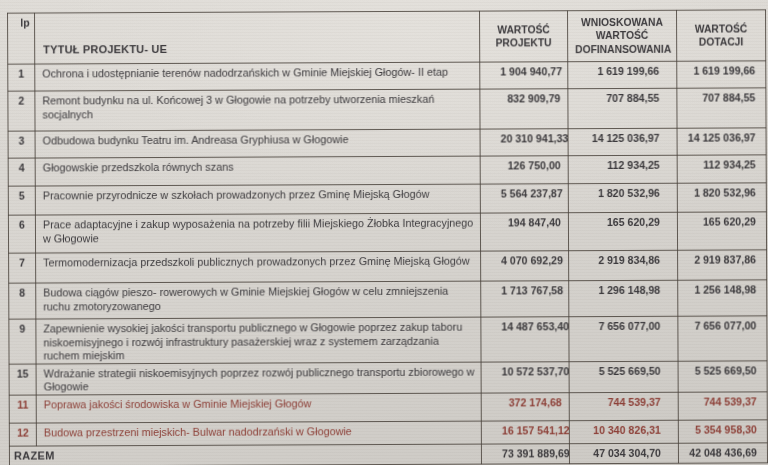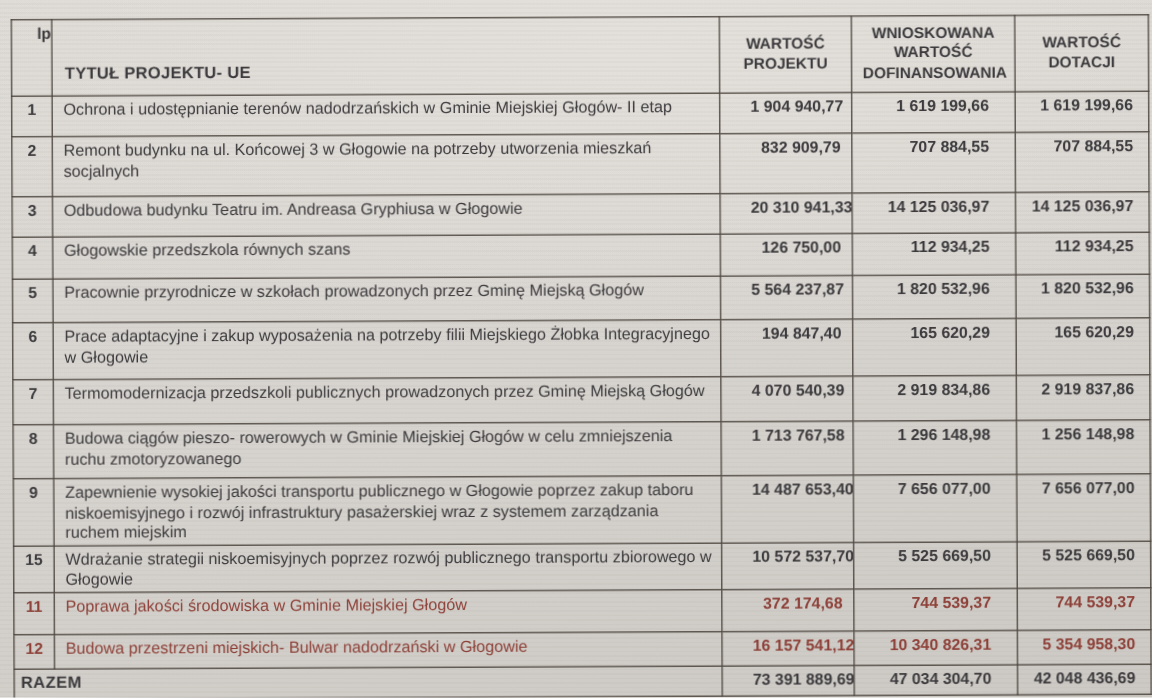--- a/index.html
+++ b/index.html
@@ -26,21 +26,21 @@
   }
   table.grid{
     position:absolute;left:8px;top:11px;width:758px;
     border-collapse:collapse;table-layout:fixed;
     color:var(--ink);
     transform:rotate(-0.25deg);
     filter:blur(0.28px);
   }
   td,th{border:1px solid var(--line);vertical-align:top;overflow:hidden;}
   th.h-lp{
-    text-align:right;vertical-align:top;
+    text-align:center;vertical-align:top;
     padding:3px 0 0 8px;font-size:10.5px;font-weight:bold;
   }
   th.h-title{
     text-align:left;vertical-align:bottom;
     padding:0 0 8px 8px;font-size:11px;font-weight:bold;letter-spacing:0.2px;
   }
   th.h-num{
     text-align:center;vertical-align:middle;
     font-size:10.3px;font-weight:bold;line-height:13.5px;padding:0 7px;
   }
@@ -124,21 +124,21 @@
     <tr style="height:38px">
       <td class="lp">6</td>
       <td class="title">Prace adaptacyjne i zakup wyposażenia na potrzeby filii Miejskiego Żłobka Integracyjnego w Głogowie</td>
       <td class="num c-project">194 847,40</td>
       <td class="num c-requested">165 620,29</td>
       <td class="num c-grant">165 620,29</td>
     </tr>
     <tr style="height:30px">
       <td class="lp">7</td>
       <td class="title">Termomodernizacja przedszkoli publicznych prowadzonych przez Gminę Miejską Głogów</td>
-      <td class="num c-project">4 070 540,39</td>
+      <td class="num c-project">4 070 692,29</td>
       <td class="num c-requested">2 919 834,86</td>
       <td class="num c-grant">2 919 837,86</td>
     </tr>
     <tr style="height:36px">
       <td class="lp">8</td>
       <td class="title">Budowa ciągów pieszo- rowerowych w Gminie Miejskiej Głogów w celu zmniejszenia ruchu zmotoryzowanego</td>
       <td class="num c-project">1 713 767,58</td>
       <td class="num c-requested">1 296 148,98</td>
       <td class="num c-grant">1 256 148,98</td>
     </tr>

